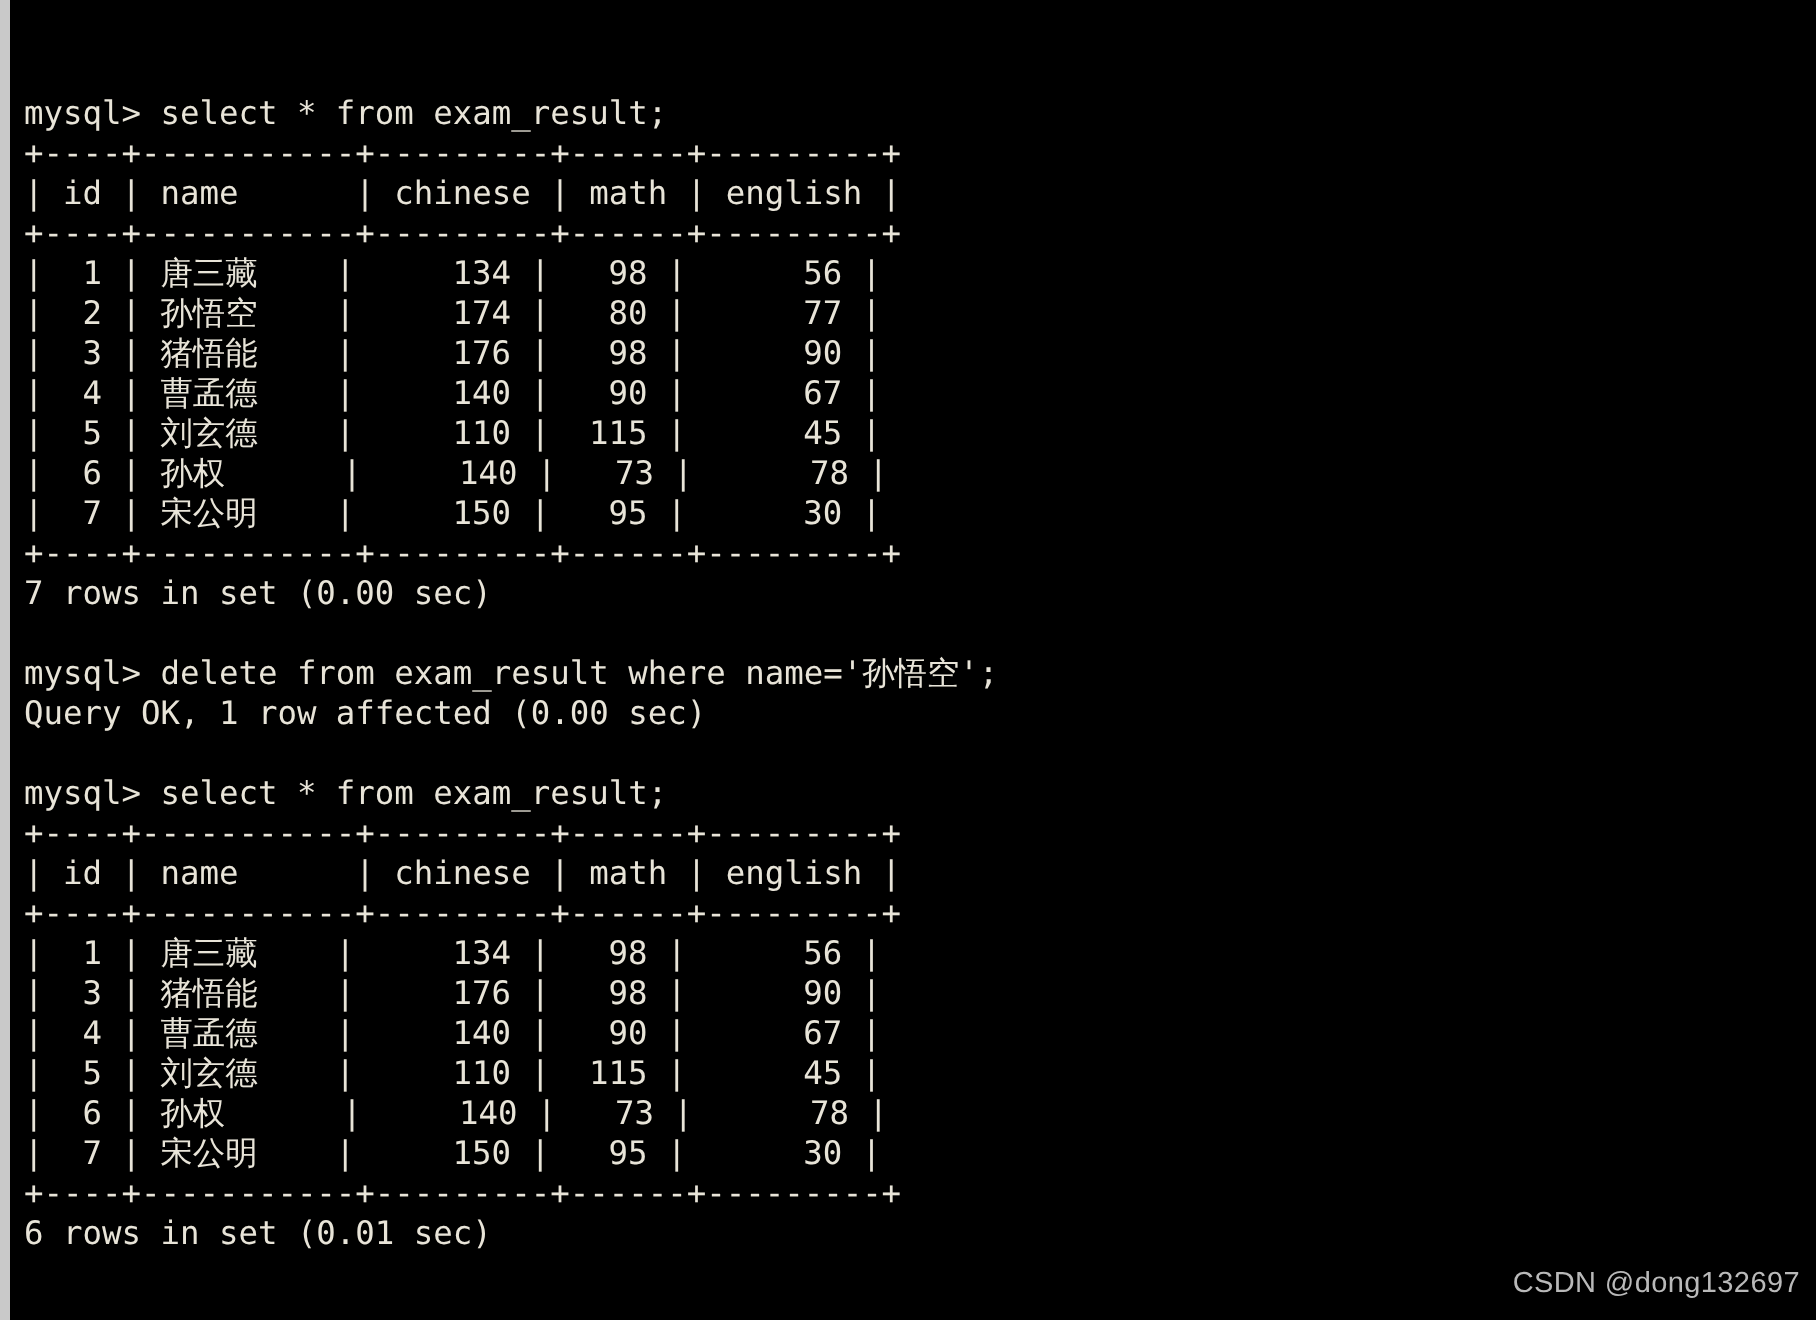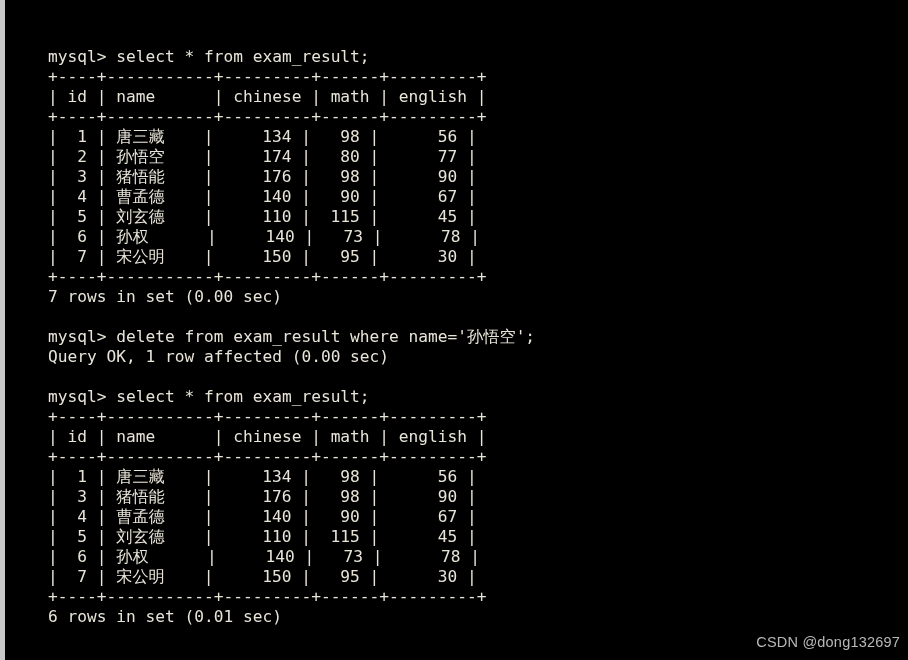--- a/index.html
+++ b/index.html
@@ -37,21 +37,20 @@
     font-size: 16.2px;
     line-height: 20px;
     letter-spacing: 0px;
     white-space: pre;
     -webkit-font-smoothing: none;
   }
   .line {
     height: 20px;
     white-space: pre;
     display: block;
-    margin-left: 36px;
   }
   .blank {
     height: 20px;
     display: block;
   }
   #watermark {
     position: absolute;
     right: 8px;
     bottom: 10px;
     color: #b9b9b9;

